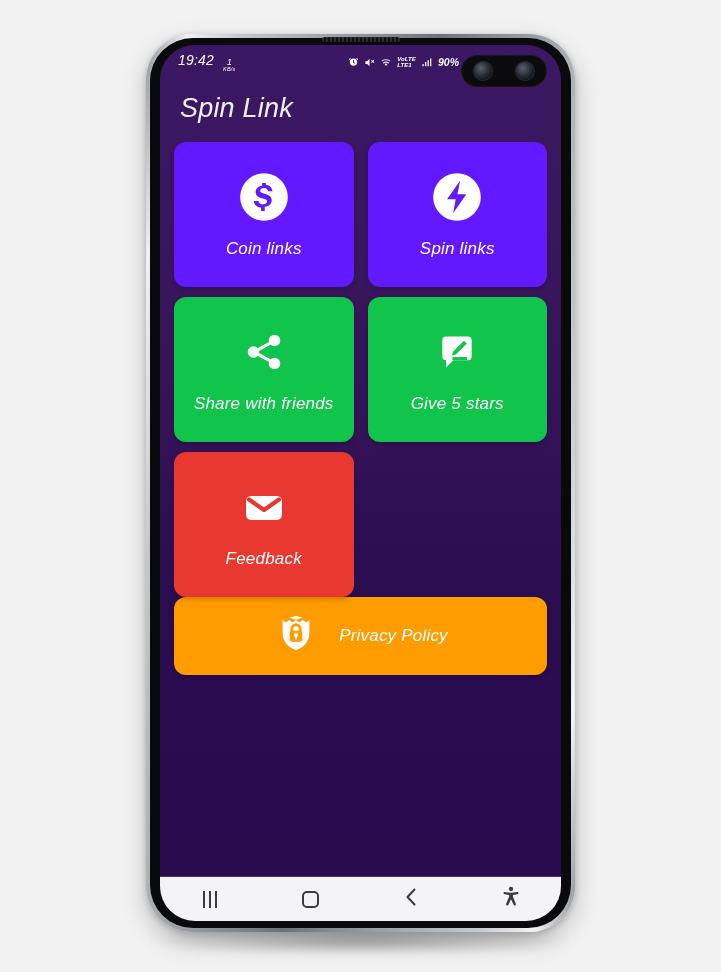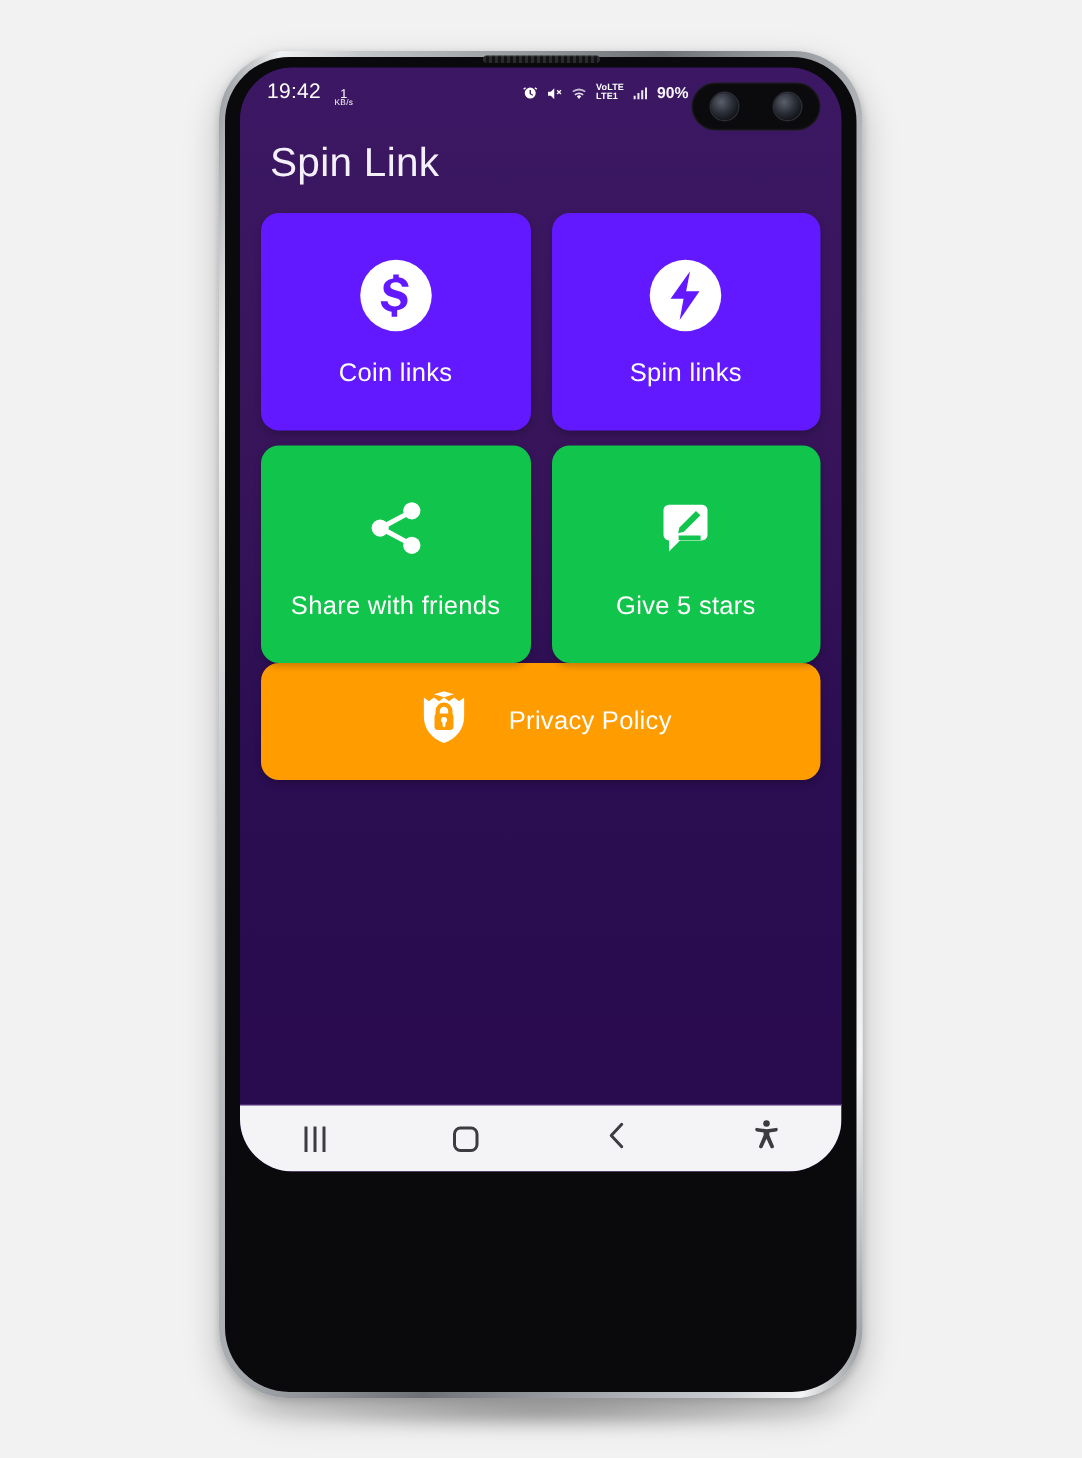--- a/index.html
+++ b/index.html
@@ -27,24 +27,25 @@
     box-shadow:0 10px 24px rgba(0,0,0,0.22), 0 2px 6px rgba(0,0,0,0.18);
   }
   .phone-bezel{
     position:absolute; left:150px; top:38px;
     width:421px; height:890px;
     border-radius:43px;
     background:#0a0a0c;
   }
   .phone-screen{
     position:absolute; left:160px; top:45px;
-    width:401px; height:736px;
+    width:401px; height:876px;
     border-radius:35px;
     overflow:hidden;
     background:#2b0d54;
+    font-style:italic;
   }
   .earpiece{
     position:absolute; left:322px; top:37px; width:78px; height:5px;
     border-radius:3px;
     background:repeating-linear-gradient(90deg,#2d2d30 0 2px,#121214 2px 4px);
     opacity:.92; z-index:12;
   }
 
   
   .app{
@@ -226,20 +227,29 @@
             <span class="glyph">
               <svg width="44" height="44" viewBox="0 0 48 48">
                 <path d="M8 11a4 4 0 014-4h24a4 4 0 014 4v18a4 4 0 01-4 4H20l-8 8v-8a4 4 0 01-4-4z" fill="#fff"></path>
                 <path d="M31.6 11.6l3.2 3.2-12 12-4.2 1 1-4.2z" fill="#10c44c"></path>
                 <path d="M19 29.5h16v3.2H19z" fill="#10c44c"></path>
               </svg>
             </span>
             <span class="label">Give 5 stars</span>
           </div>
 
+          <div class="tile" style="background:#e8382f">
+            <span class="glyph">
+              <svg width="48" height="48" viewBox="0 0 48 48">
+                <rect x="6" y="13" width="36" height="24" rx="5" fill="#fff"></rect>
+                <path d="M9 16.5L24 27l15-10.5" stroke="#e8382f" stroke-width="4.2" fill="none" stroke-linecap="round" stroke-linejoin="round"></path>
+              </svg>
+            </span>
+            <span class="label">Feedback</span>
+          </div>
 
 
         </div>
 
         <div class="wide" style="background:#ff9c00">
           <span class="glyph">
             <svg width="46" height="46" viewBox="0 0 48 48">
               <path d="M24 5l14 4.4v13.4C38 31.5 32.2 38.3 24 41c-8.2-2.7-14-9.5-14-18.2V9.4z" fill="#fff"></path>
               <path d="M10 9.4l3.5 2.6L17 9.4l3.5 2.6L24 9.4l3.5 2.6L31 9.4l3.5 2.6L38 9.4V5L24 9.2 10 5z" fill="#ff9c00"></path>
               <path d="M19.6 21.2v-2.4a4.4 4.4 0 018.8 0v2.4" stroke="#ff9c00" stroke-width="3" fill="none" stroke-linecap="round"></path>

